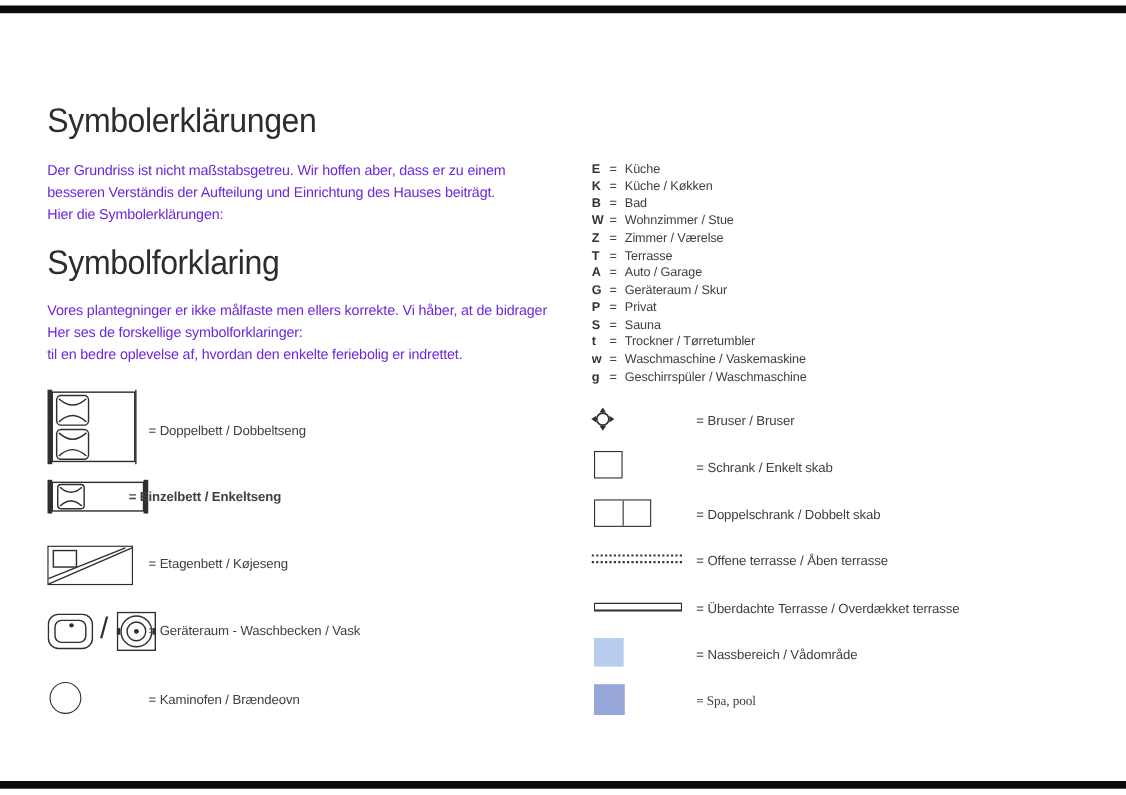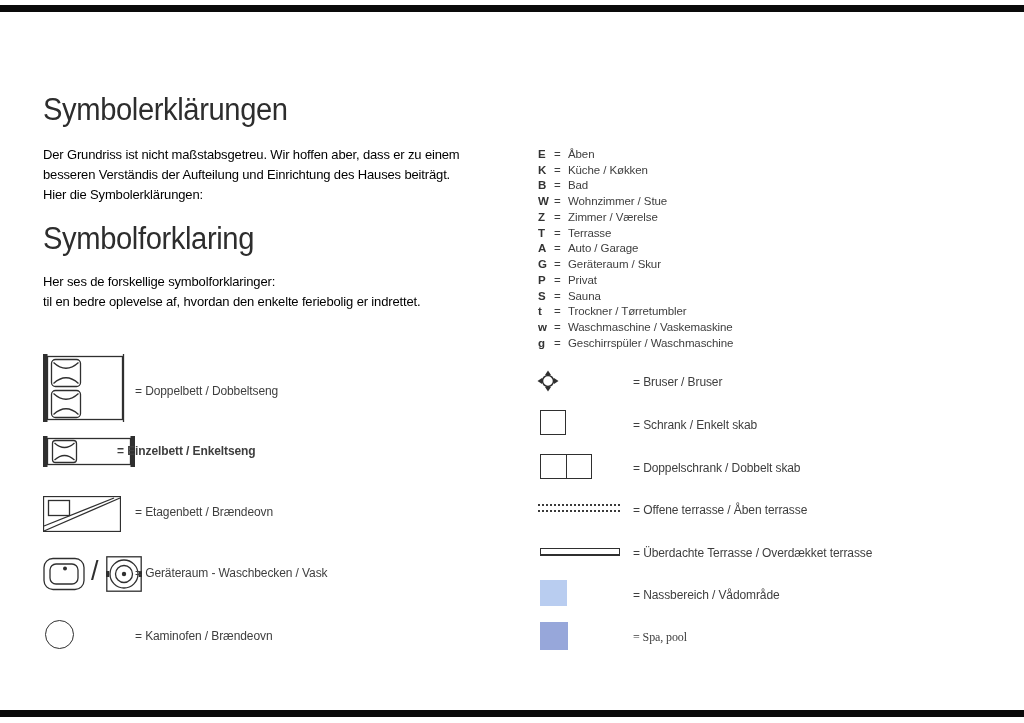--- a/index.html
+++ b/index.html
@@ -6,21 +6,21 @@
   html,body { width:1024px; height:723px; background:#ffffff; overflow:hidden;
               font-family:"Liberation Sans","DejaVu Sans",sans-serif; }
   .page { position:relative; width:1024px; height:573px; background:#ffffff; }
 
   .divider-bar { position:absolute; left:0; width:1024px; height:7px; background:#0a0a0a; }
   .divider-bar.top { top:5px; }
   .divider-bar.bottom { top:710px; }
 
   .title { position:absolute; left:43px; font-size:31px; font-weight:500; color:#2d2d2d;
            letter-spacing:-0.4px; transform:scaleX(0.94); transform-origin:0 50%; white-space:nowrap; }
-  .intro { position:absolute; left:43px; font-size:13px; line-height:20px; color:#000000;
+  .intro { position:absolute; left:43px; font-size:13px; line-height:20px; color:#6d28d9;
            letter-spacing:-0.15px; white-space:nowrap; }
 
   .sym-label { position:absolute; font-size:12px; color:#3e3e3e; letter-spacing:-0.1px; white-space:nowrap; }
 
   .legend { position:absolute; left:538px; top:146px; font-size:11.5px; color:#3e3e3e; }
   .legend-row { display:flex; height:15.75px; align-items:center; }
   .lk { width:16px; font-weight:bold; color:#333; }
   .le { width:14px; }
   .ll { white-space:nowrap; letter-spacing:-0.1px; }
 
@@ -59,20 +59,21 @@
 
   <div class="intro" style="top:145px;">
     <div>Der Grundriss ist nicht maßstabsgetreu. Wir hoffen aber, dass er zu einem</div>
     <div>besseren Verständis der Aufteilung und Einrichtung des Hauses beiträgt.</div>
     <div>Hier die Symbolerklärungen:</div>
   </div>
 
   <h1 class="title" style="top:221px;">Symbolforklaring</h1>
 
   <div class="intro" style="top:272px;">
+    <div>Vores plantegninger er ikke målfaste men ellers korrekte. Vi håber, at de bidrager</div>
     <div>Her ses de forskellige symbolforklaringer:</div>
     <div>til en bedre oplevelse af, hvordan den enkelte feriebolig er indrettet.</div>
   </div>
 
   <div class="icon-abs" style="left:43px; top:354px;">
     <svg width="84" height="69" viewBox="0 0 84 69">
       <rect class="stroke" x="4.5" y="2.5" width="75" height="63"></rect>
       <rect class="fillk" x="0" y="0" width="4.5" height="68"></rect>
       <line class="stroke" x1="80.5" y1="0" x2="80.5" y2="68"></line>
       <g transform="translate(8,5)">
@@ -104,21 +105,21 @@
   <div class="sym-label" style="left:117px; top:444px;font-weight:bold;">= Einzelbett / Enkeltseng</div>
 
   <div class="icon-abs" style="left:43px; top:496px;">
     <svg width="78" height="36" viewBox="0 0 78 36">
       <rect class="stroke" x="0.5" y="0.5" width="77" height="35"></rect>
       <rect class="stroke" x="5.5" y="4.5" width="21" height="15"></rect>
       <line class="stroke" x1="1" y1="35" x2="77" y2="2"></line>
       <line class="stroke" x1="1" y1="30" x2="71" y2="2"></line>
     </svg>
   </div>
-  <div class="sym-label" style="left:135px; top:505px;">= Etagenbett / Brændeovn</div>
+  <div class="sym-label" style="left:135px; top:505px;">= Etagenbett / Køjeseng</div>
 
   <div class="icon-abs" style="left:43px; top:556px;">
     <svg width="42" height="36" viewBox="0 0 42 36">
       <rect class="stroke" x="1" y="2.5" width="40" height="31" rx="9"></rect>
       <rect class="stroke" x="7" y="8" width="28" height="20" rx="6"></rect>
       <circle class="fillk" cx="22" cy="12.5" r="2"></circle>
     </svg>
   </div>
   <div class="slash-big" style="left:91px; top:556px;">/</div>
   <div class="icon-abs" style="left:106px; top:556px;">
@@ -133,21 +134,21 @@
   </div>
   <div class="sym-label" style="left:135px; top:566px;">= Geräteraum - Waschbecken / Vask</div>
 
   <div class="stove-circle" style="left:45px; top:620px;"></div>
   <div class="sym-label" style="left:135px; top:629px;">= Kaminofen / Brændeovn</div>
 
   <div class="legend">
     <div class="legend-row">
         <span class="lk">E</span>
         <span class="le">=</span>
-        <span class="ll">Åben</span>
+        <span class="ll">Küche</span>
       </div>
     <div class="legend-row">
         <span class="lk">K</span>
         <span class="le">=</span>
         <span class="ll">Küche / Køkken</span>
       </div>
     <div class="legend-row">
         <span class="lk">B</span>
         <span class="le">=</span>
         <span class="ll">Bad</span>

